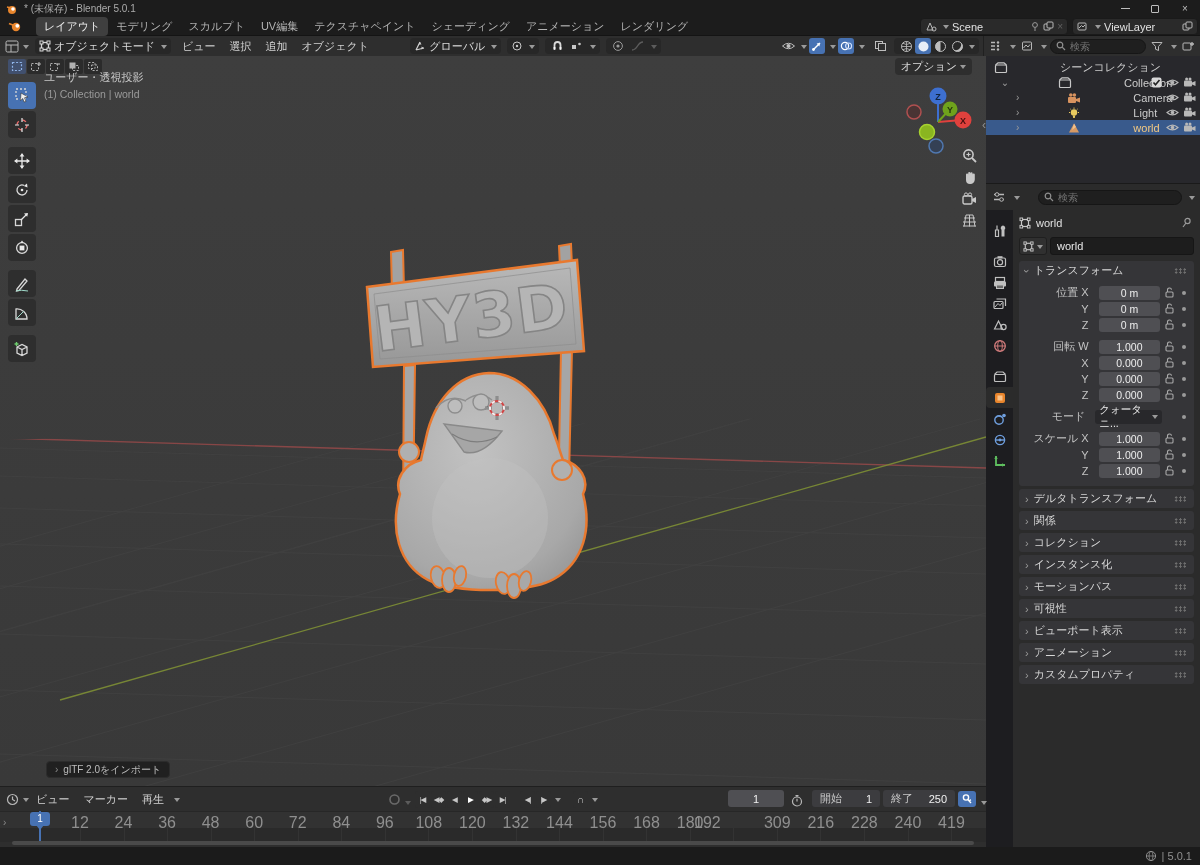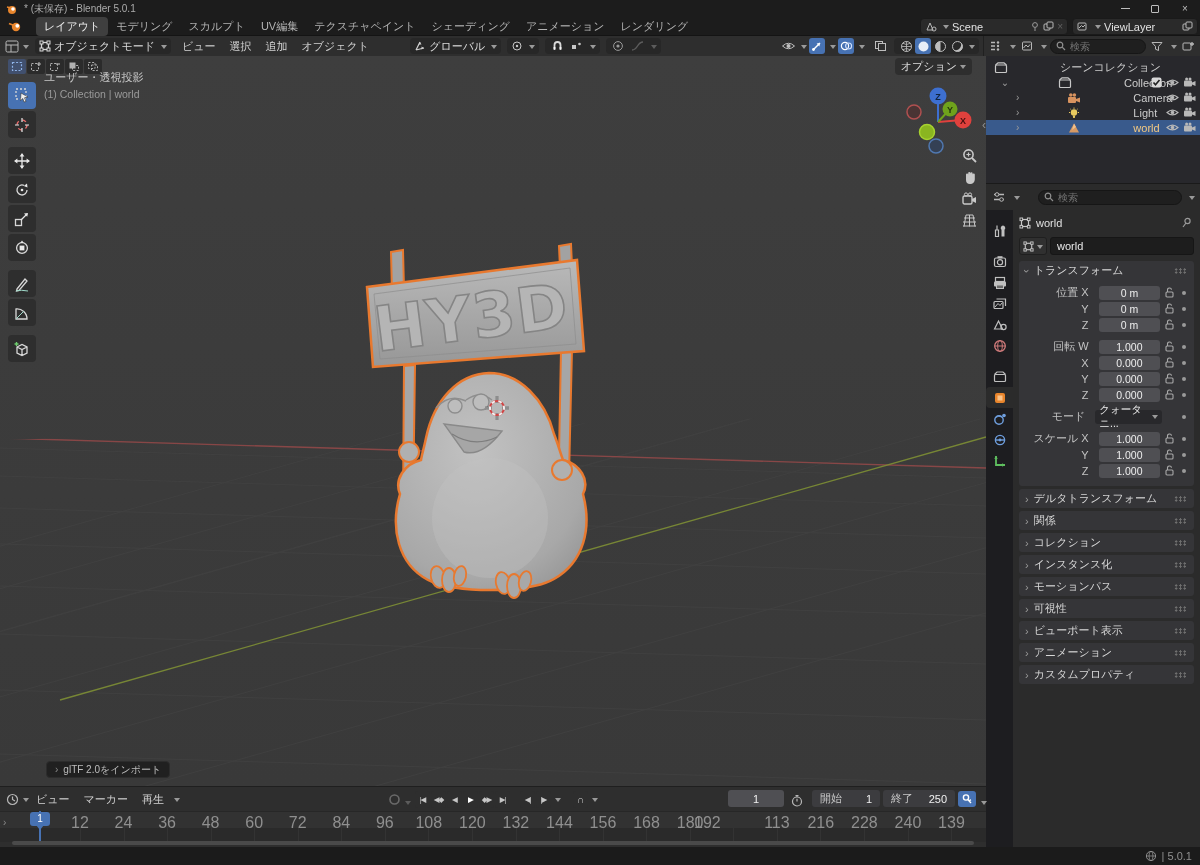--- a/index.html
+++ b/index.html
@@ -1208,25 +1208,25 @@
         <span class="fnum" style="left:328.3px">84</span>
         <span class="fnum" style="left:371.8px">96</span>
         <span class="fnum" style="left:415.4px">108</span>
         <span class="fnum" style="left:459.0px">120</span>
         <span class="fnum" style="left:502.5px">132</span>
         <span class="fnum" style="left:546.1px">144</span>
         <span class="fnum" style="left:589.6px">156</span>
         <span class="fnum" style="left:633.2px">168</span>
         <span class="fnum" style="left:676.8px">180</span>
         <span class="fnum" style="left:694px">192</span>
-        <span class="fnum" style="left:763.9px">113</span>
+        <span class="fnum" style="left:763.9px">309</span>
         <span class="fnum" style="left:807.4px">216</span>
         <span class="fnum" style="left:851.0px">228</span>
         <span class="fnum" style="left:894.6px">240</span>
-        <span class="fnum" style="left:938.1px">139</span>
+        <span class="fnum" style="left:938.1px">419</span>
       </div>
     <div id="tl-track">
         <span class="vline" style="left:79.9px"></span>
         <span class="vline" style="left:123.5px"></span>
         <span class="vline" style="left:167.1px"></span>
         <span class="vline" style="left:210.6px"></span>
         <span class="vline" style="left:254.2px"></span>
         <span class="vline" style="left:297.7px"></span>
         <span class="vline" style="left:341.3px"></span>
         <span class="vline" style="left:384.8px"></span>

